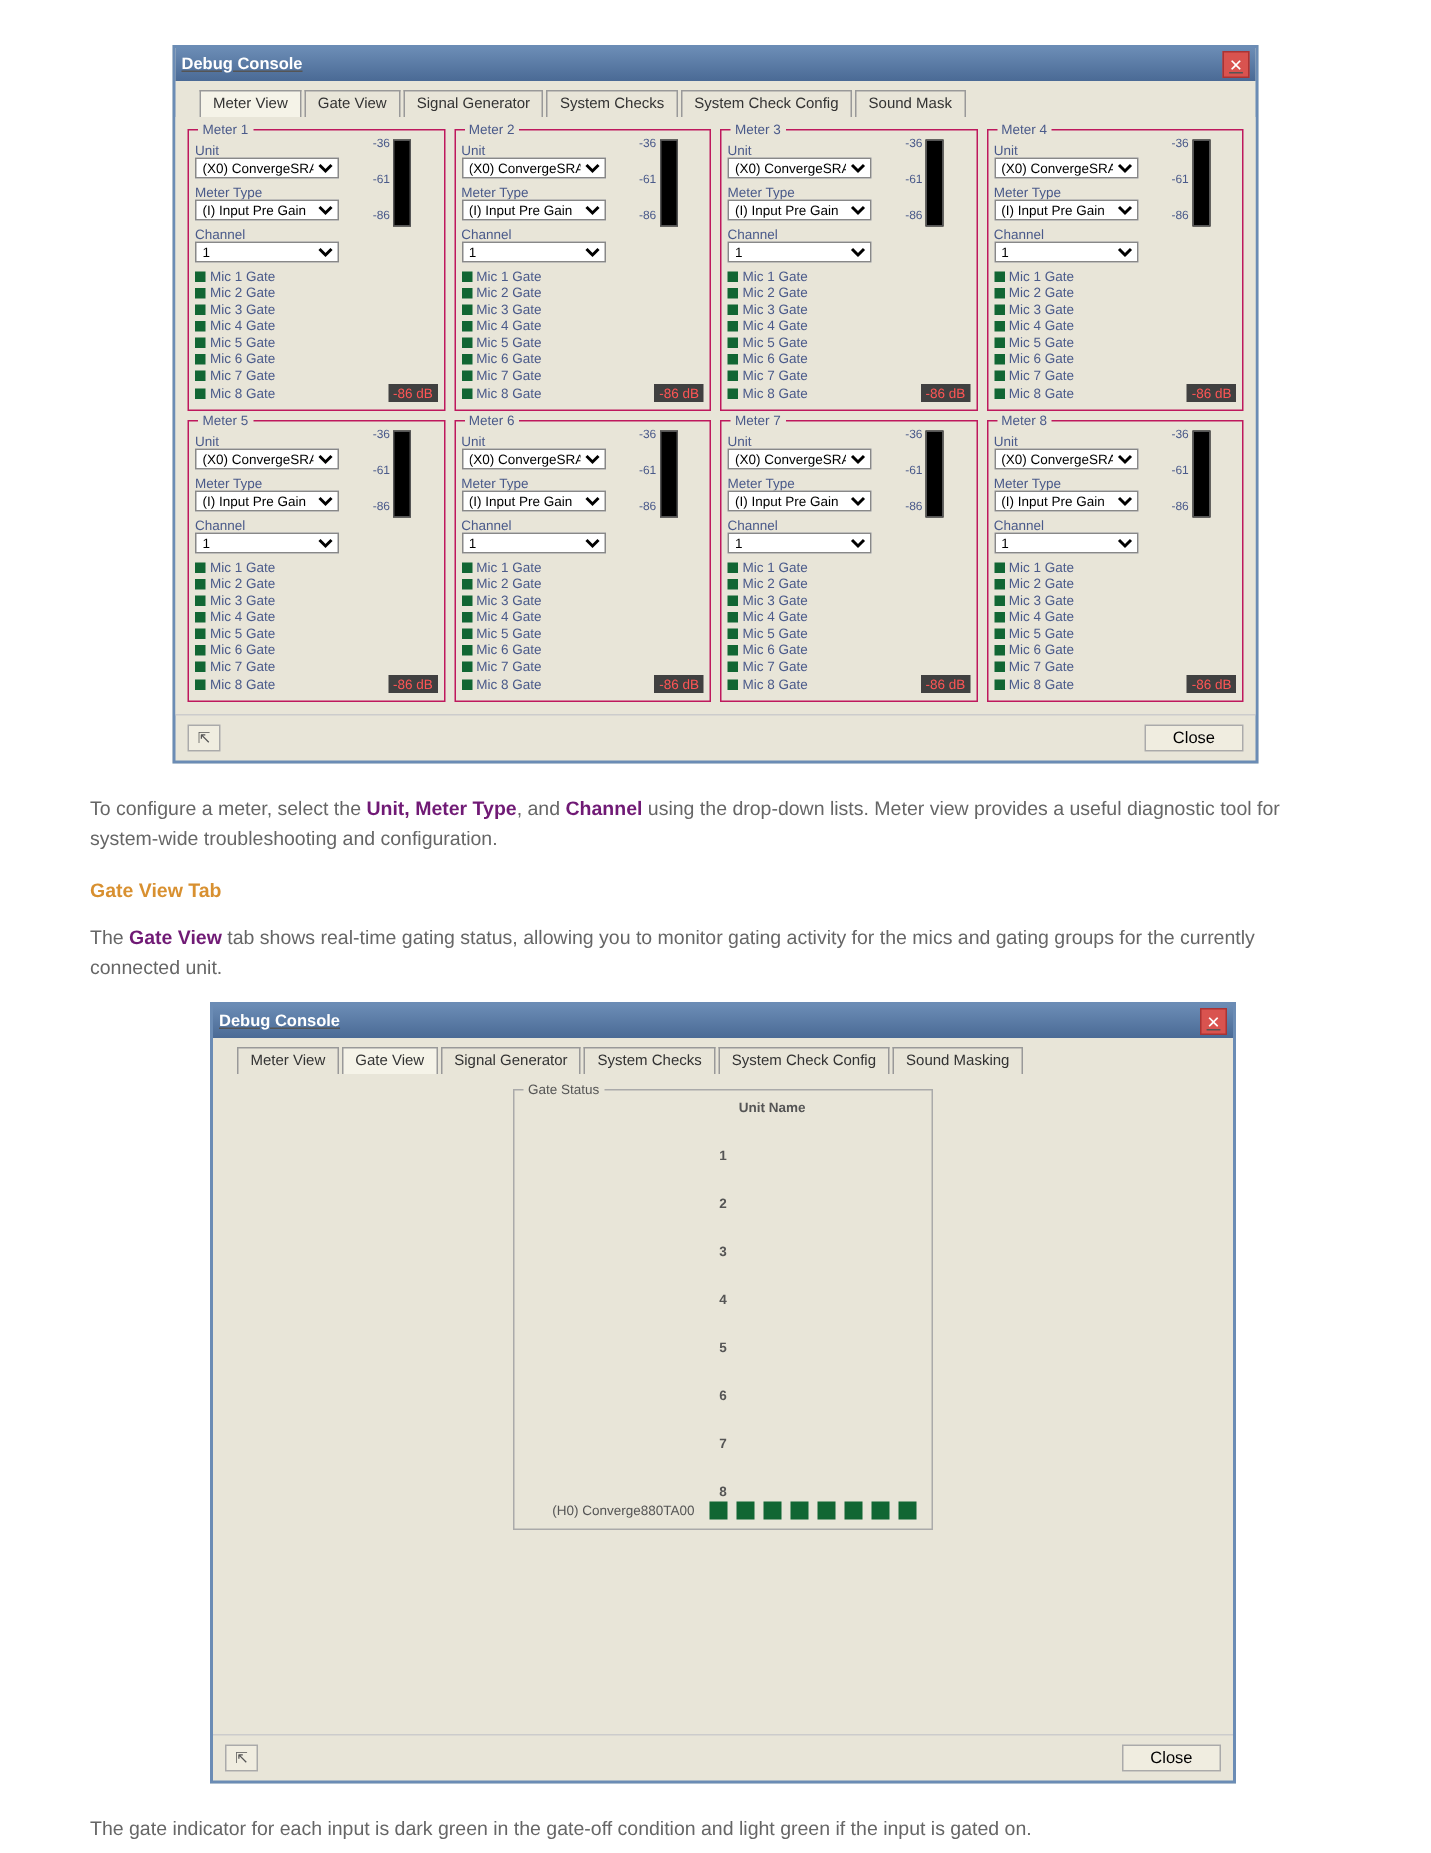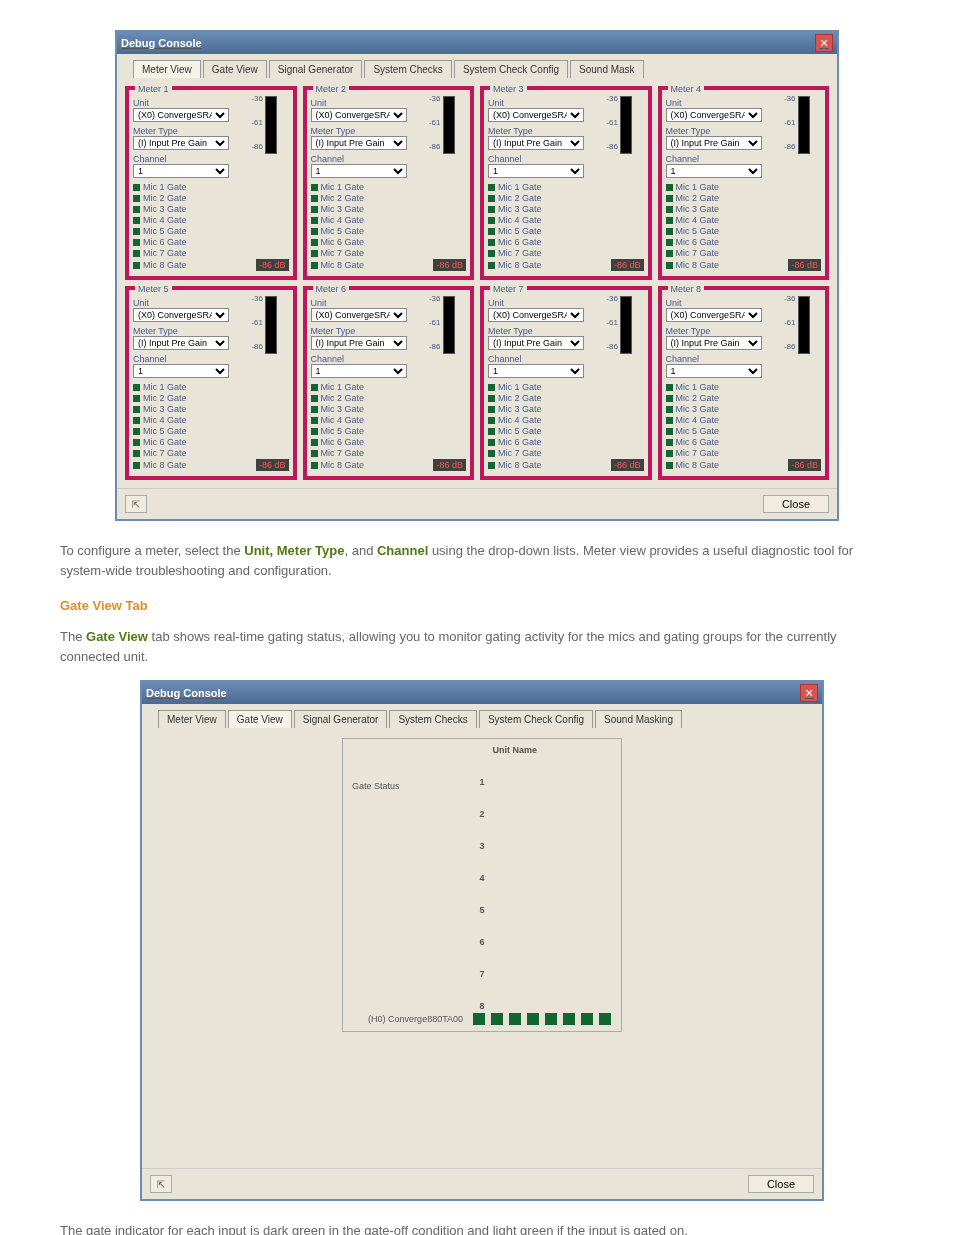--- a/index.html
+++ b/index.html
@@ -62,21 +62,21 @@
   .panel-body {
     background: #e8e5d8;
     padding: 8px;
   }
   .meter-grid {
     display: grid;
     grid-template-columns: repeat(4, 1fr);
     gap: 6px;
   }
   .meter-box {
-    border: 4px solid #be185d;
+    border: 1px solid #be185d;
     padding: 4px;
     position: relative;
     font-size: 9px;
     color: #4a5a8a;
   }
   .meter-title {
     position: absolute;
     top: -6px;
     left: 6px;
     background: #e8e5d8;
@@ -189,42 +189,41 @@
     padding: 6px 10px;
     font-size: 9px;
     position: relative;
   }
   .gate-status-title {
     position: absolute;
     top: -6px;
     left: 6px;
     background: #e8e5d8;
     padding: 0 3px;
-    margin-top: 48px;
   }
   .gate-row-hdr {
     display: flex;
     align-items: center;
     gap: 22px;
     margin-bottom: 2px;
     flex-direction: column;
   }
   .gate-row-hdr span { width: 14px; text-align: center; font-weight: bold; }
   .gate-row-leds {
     display:flex;
     align-items:center;
     gap: 6px;
   }
   .gate-row-leds .ulabel { width: 110px; text-align: right; padding-right: 4px; }
   .gate-row-leds .led {
     width: 12px;
     height: 12px;
     background: #163;
   }
-  b { color: #4d7c0f; }
+  b { color: #701a75; }
 </style>
 </head>
 <body>
 
 <div class="screenshot top">
   <div class="titlebar">
     <span class="titlebar-text">Debug Console</span>
     <span class="close-x">✕</span>
   </div>
   <div class="tabs">

